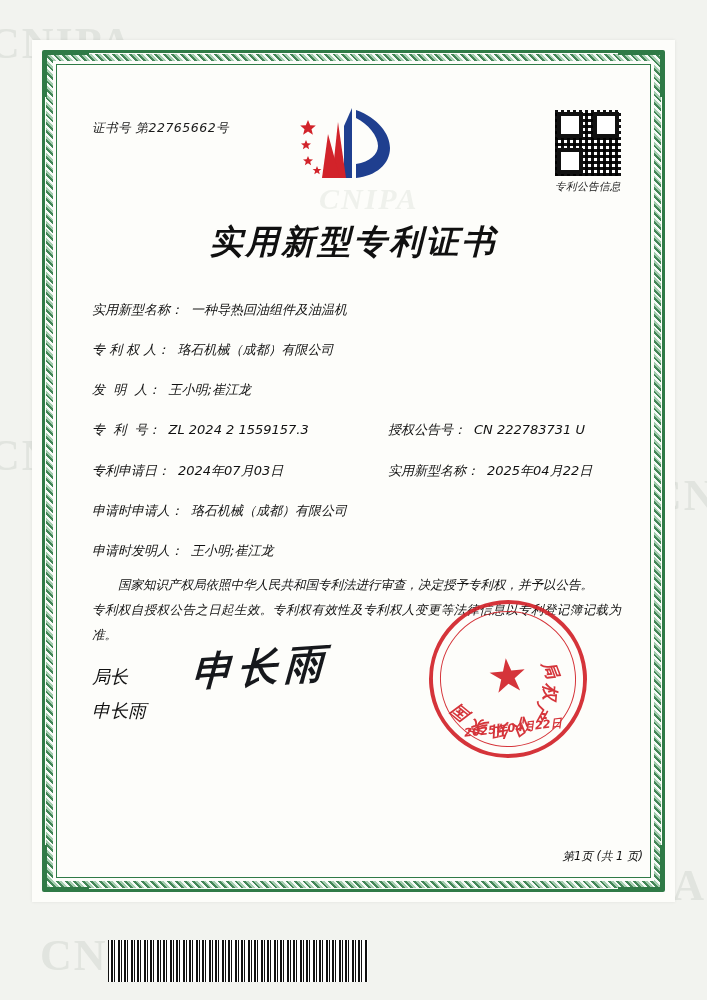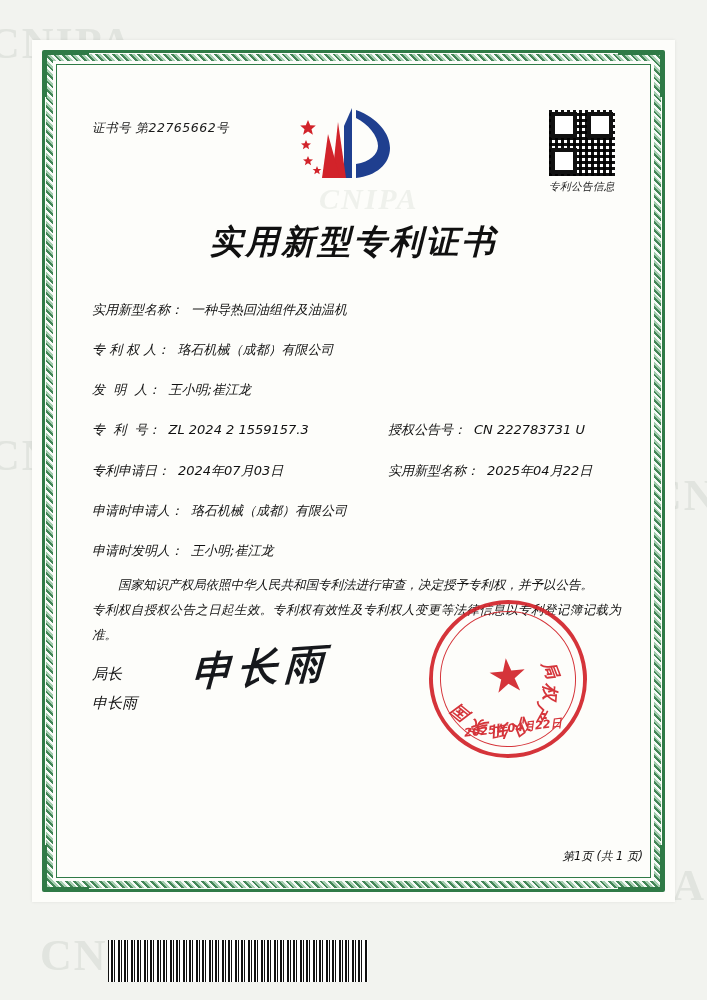--- a/index.html
+++ b/index.html
@@ -95,21 +95,21 @@
   .emblem {
     position: absolute;
     left: 50%;
     top: 32px;
     transform: translateX(-50%);
     width: 120px;
     height: 78px;
   }
   .qr-wrap {
     position: absolute;
-    right: 22px;
+    right: 16px;
     top: 38px;
     width: 78px;
     text-align: center;
   }
   .qr {
     width: 66px;
     height: 66px;
     margin: 0 auto;
     background-color: #fff;
     background-image:
@@ -206,21 +206,21 @@
     text-align: justify;
   }
   .statement p { margin: 0; }
   .statement p.indent { text-indent: 26px; }
 
   
   .sig-block {
     position: absolute;
     left: 28px;
     top: 588px;
-    font-size: 15px;
+    font-size: 18px;
     line-height: 1.9;
     color: #111;
   }
   .sig-script {
     position: absolute;
     left: 128px;
     top: 568px;
     font-family: "DejaVu Serif", "Liberation Serif", serif;
     font-size: 40px;
     color: #16181c;

